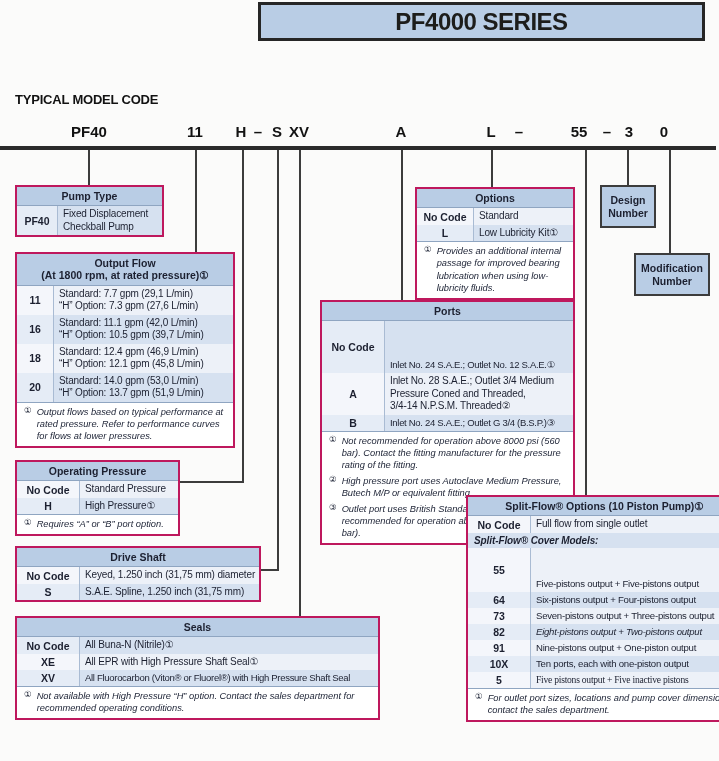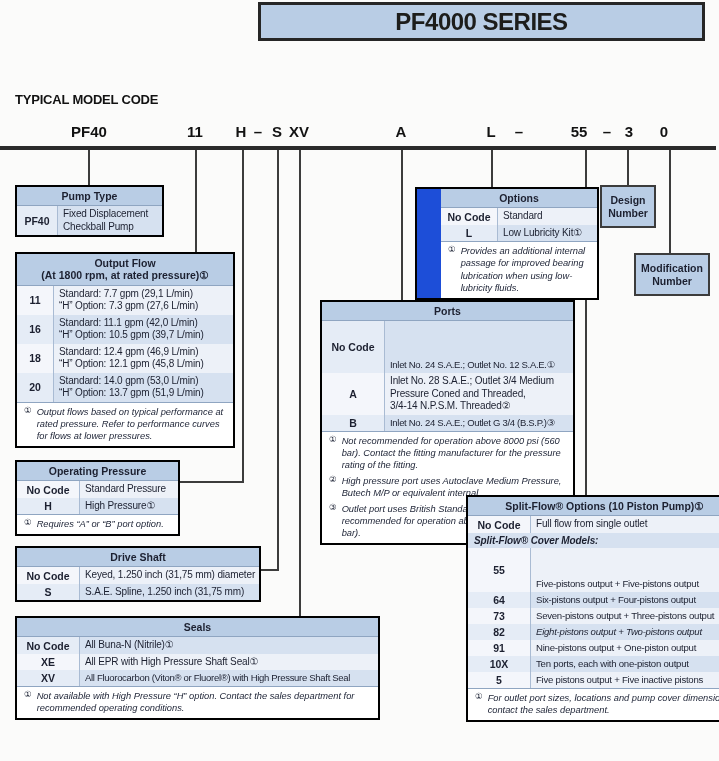--- a/index.html
+++ b/index.html
@@ -14,21 +14,21 @@
   .section-title { position:absolute; left:15px; top:92px; font-size:13px; font-weight:700;
                    letter-spacing:-0.2px; color:#121212; }
 
   .code-seg { position:absolute; top:123px; transform:translateX(-50%); font-size:15px;
               font-weight:700; color:#121212; white-space:nowrap; }
 
   .rule { position:absolute; left:0; top:146px; width:716px; height:4px; background:#2b2b2b; }
   .vline { position:absolute; width:2px; background:#3c3c3c; }
   .hline { position:absolute; height:2px; background:#3c3c3c; }
 
-  .tbl { position:absolute; background:#1d4ed8; border:2px solid #000000; }
+  .tbl { position:absolute; background:#fef9c3; border:2px solid #be185d; }
   .thead { background:#b9cde5; border-bottom:1px solid #8fa5c1; text-align:center;
            font-weight:700; font-size:10.5px; line-height:1.18; padding:3px 2px; }
   .trow { display:flex; align-items:stretch; }
   .ra { background:#edf1f8; }
   .rb { background:#d6e1f0; }
   .code { flex:none; font-weight:700; font-size:10.5px; border-right:1px solid #a9bbd3;
           display:flex; align-items:center; justify-content:center;
           background:rgba(255,255,255,0.38); text-align:center; }
   .desc { padding:2px 5px; font-size:10px; line-height:1.25; letter-spacing:-0.15px;
           display:flex; flex-direction:column; justify-content:space-between; }
@@ -216,29 +216,29 @@
       <div class="desc" style="font-size:9.5px; letter-spacing:-0.3px;">
         <div>Inlet No. 24 S.A.E.; Outlet G 3/4 (B.S.P.)③</div>
       </div>
     </div>
     <div class="tnote" style="border-top:1px solid #8fa5c1;">
       <span class="sym">①</span>
       <span>Not recommended for operation above 8000 psi (560 bar). Contact the fitting manufacturer for the pressure rating of the fitting.</span>
     </div>
     <div class="tnote" style="border-top:none; padding-top:0;">
       <span class="sym">②</span>
-      <span>High pressure port uses Autoclave Medium Pressure, Butech M/P or equivalent internal.</span>
+      <span>High pressure port uses Autoclave Medium Pressure, Butech M/P or equivalent fitting.</span>
     </div>
     <div class="tnote" style="border-top:none; padding-top:0;">
       <span class="sym">③</span>
       <span>Outlet port uses British Standard Pipe fitting. Not recommended for operation above 10 000 psi (700 bar).</span>
     </div>
   </div>
 
-  <div class="tbl" style="left:415px; top:187px; width:156px;padding-left:24px;">
+  <div class="tbl" style="left:415px; top:187px; width:156px;">
     <div class="thead">Options</div>
     <div class="trow ra">
       <div class="code" style="width:56px">No Code</div>
       <div class="desc">
         <div>Standard</div>
       </div>
     </div>
     <div class="trow rb">
       <div class="code" style="width:56px">L</div>
       <div class="desc">
@@ -299,21 +299,21 @@
       </div>
     </div>
     <div class="trow rb">
       <div class="code" style="width:62px">10X</div>
       <div class="desc" style="font-size:9.6px; letter-spacing:-0.25px;">
         <div>Ten ports, each with one-piston output</div>
       </div>
     </div>
     <div class="trow ra">
       <div class="code" style="width:62px">5</div>
-      <div class="desc" style="font-size:9.6px; letter-spacing:-0.25px;">
+      <div class="desc" style="font-size:9.6px; letter-spacing:-0.25px;font-family:Liberation Serif, serif;">
         <div>Five pistons output + Five inactive pistons</div>
       </div>
     </div>
     <div class="tnote">
       <span class="sym">①</span>
       <span>For outlet port sizes, locations and pump cover dimensions, contact the sales department.</span>
     </div>
   </div>
 
 </div>

